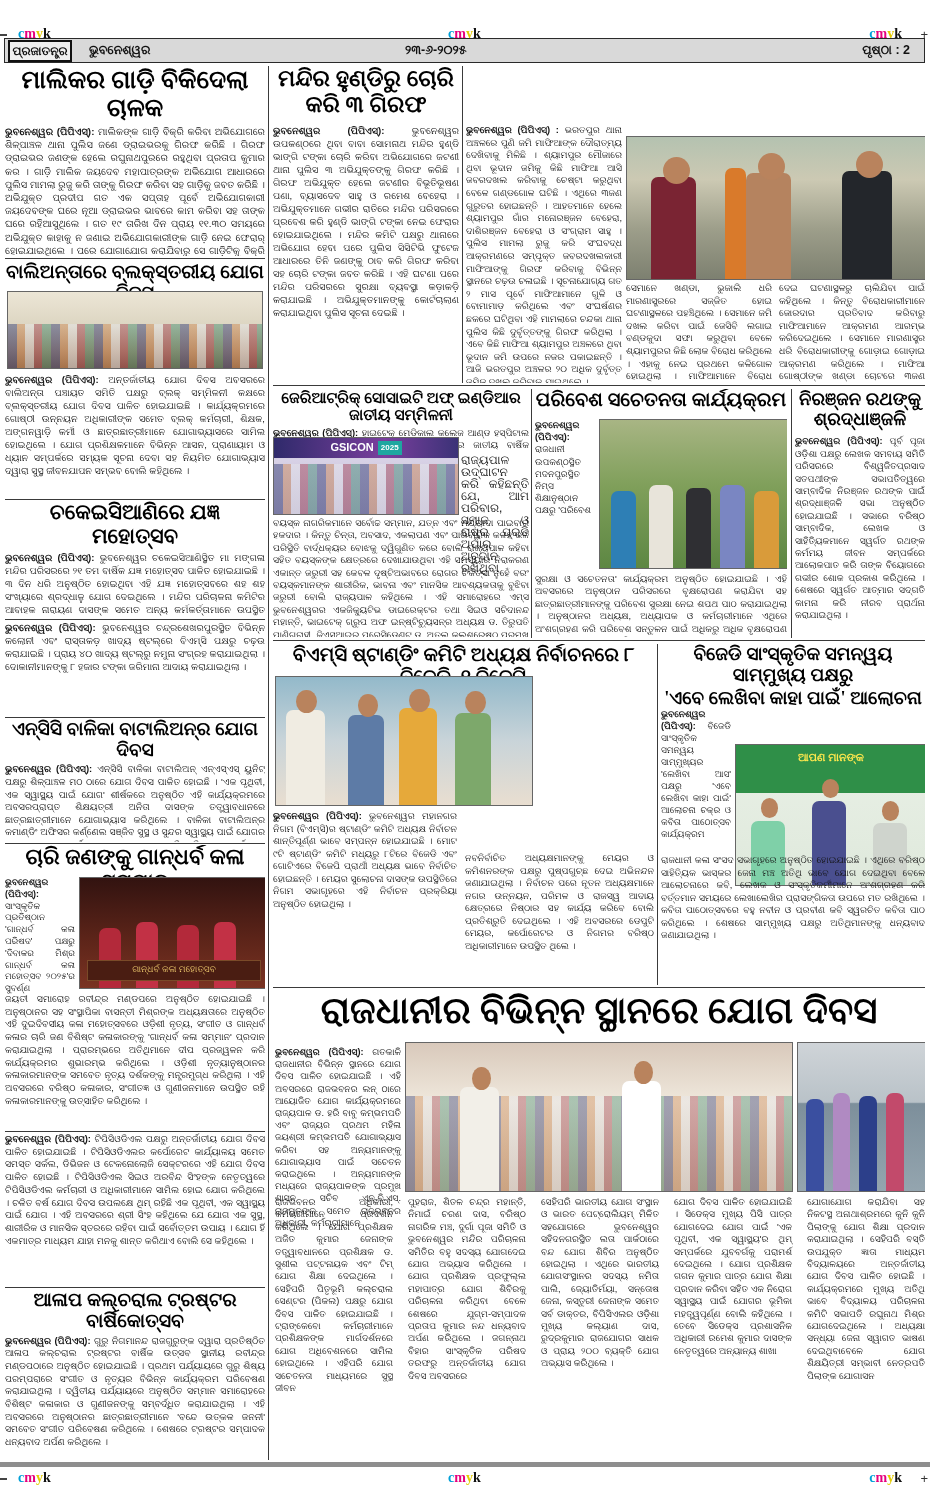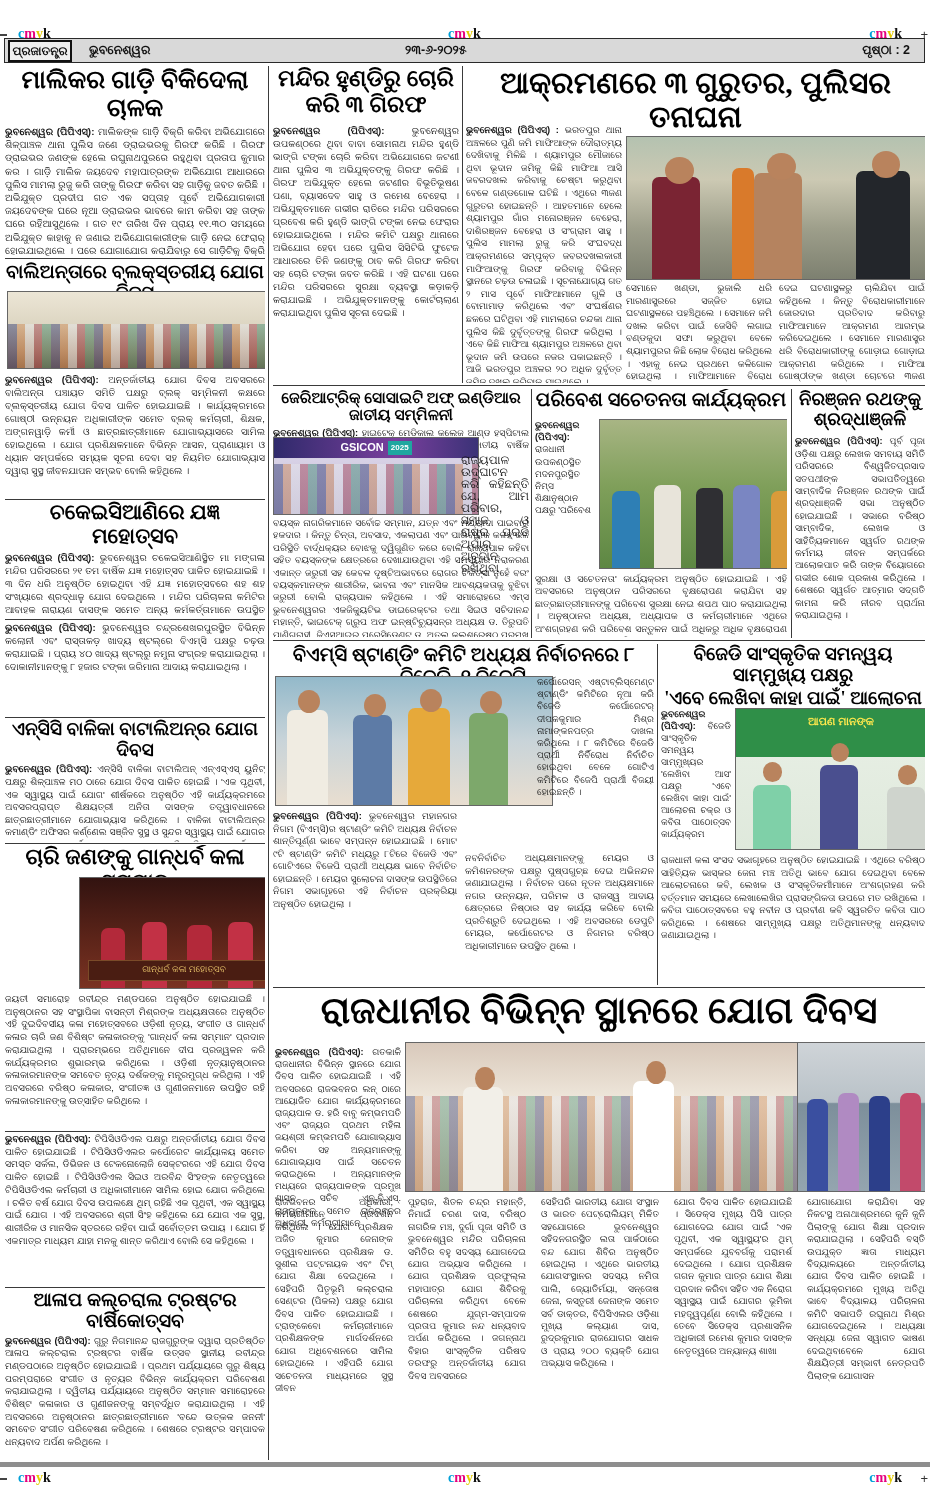--- a/index.html
+++ b/index.html
@@ -17,28 +17,28 @@
   
   .art{position:absolute;overflow:hidden;}
   .hl{font-family:"Liberation Serif",serif;font-weight:700;text-align:center;margin:0 0 3px 0;
       line-height:1.12;color:#000;}
   .bd{font-size:9.4px;line-height:12.7px;text-align:justify;margin:0;color:#141414;}
   .byl{font-weight:700;}
   .abs{position:absolute;}
   .vr{position:absolute;width:1px;background:#3a3a3a;}
   .hr{position:absolute;height:1px;background:#3a3a3a;}
   
-  .photo{position:absolute;overflow:hidden;border:1px solid #666;padding-left:20px;}
+  .photo{position:absolute;overflow:hidden;border:1px solid #666;}
   .pv-street{background:linear-gradient(180deg,#b4c2b0 0%,#ccc9b3 30%,#9d9e8a 65%,#7d8070 100%);}
   .pv-hall{background:linear-gradient(180deg,#ece6d6 0%,#dcd5c1 45%,#b79a7e 78%,#8f6f55 100%);}
   .pv-stage{background:linear-gradient(180deg,#494077 0%,#5d5090 26%,#d8d2e6 27%,#beb6d0 100%);}
   .pv-field{background:linear-gradient(180deg,#a8b584 0%,#7f9f5a 45%,#5d8743 100%);}
   .pv-dance{background:linear-gradient(180deg,#321310 0%,#5c2419 55%,#7a3322 100%);}
   .pv-meet{background:linear-gradient(180deg,#93b9ca 0%,#c9d4d9 50%,#e9ded0 100%);}
-  .pv-green{background:linear-gradient(180deg,#e9f0e6 0%,#dfe9dc 100%);}
+  .pv-green{background:linear-gradient(180deg,#e9f0e6 0%,#dfe9dc 100%);margin-top:36px;}
   .pv-yoga1{background:linear-gradient(180deg,#d9c9bb 0%,#efe8dc 40%,#cdbaa6 100%);}
   .pv-yoga2{background:linear-gradient(180deg,#cfd4d8 0%,#b9c2c8 40%,#7d8f9b 41%,#94a5af 100%);}
   .crowd{position:absolute;left:0;right:0;bottom:0;height:58%;
          background:repeating-linear-gradient(90deg,rgba(40,50,110,.45) 0 9px,rgba(200,120,60,.40) 9px 17px,
          rgba(230,230,235,.45) 17px 26px,rgba(150,40,60,.40) 26px 34px,rgba(30,120,90,.38) 34px 43px);}
   .fg{position:absolute;bottom:0;border-radius:7px 7px 0 0;}
   .hd{position:absolute;border-radius:50%;background:#b9835d;}
   .gs-banner{position:absolute;left:0;top:0;right:0;height:26%;color:#fff;
              font-family:"Liberation Sans",sans-serif;font-weight:700;text-align:center;
              background:linear-gradient(90deg,#2f2a6b,#7a3f9d 60%,#3b3277);}
@@ -95,20 +95,21 @@
   <div class="hr" style="left:5px;top:717px;width:260px"></div>
 
   <section class="art" style="left:5px;top:719px;width:260px;height:123px">
     <h2 class="hl" style="font-size:18.5px">ଏନ୍‌ସିସି ବାଳିକା ବାଟାଲିଅନ୍‌ର ଯୋଗ ଦିବସ</h2>
     <p class="bd" style="font-size:9.4px;line-height:12.6px"><b class="byl">ଭୁବନେଶ୍ୱର (ପିପିଏସ୍):</b> <span>ଏନ୍‌ସିସି ବାଳିକା ବାଟାଲିଅନ୍ ଏନ୍‌ଏସ୍‌ଏସ୍ ୟୁନିଟ୍ ପକ୍ଷରୁ ଶିଳ୍ପାଞ୍ଚଳ ମଠ ଠାରେ ଯୋଗ ଦିବସ ପାଳିତ ହୋଇଛି । 'ଏକ ପୃଥିବୀ, ଏକ ସ୍ୱାସ୍ଥ୍ୟ ପାଇଁ ଯୋଗ' ଶୀର୍ଷକରେ ଅନୁଷ୍ଠିତ ଏହି କାର୍ଯ୍ୟକ୍ରମରେ ଅବସରପ୍ରାପ୍ତ ଶିକ୍ଷୟତ୍ରୀ ଅନିତା ଦାସଙ୍କ ତତ୍ତ୍ୱାବଧାନରେ ଛାତ୍ରଛାତ୍ରୀମାନେ ଯୋଗାଭ୍ୟାସ କରିଥିଲେ । ବାଳିକା ବାଟାଲିଅନ୍‌ର କମାଣ୍ଡିଂ ଅଫିସର କର୍ଣ୍ଣେଲ ସଞ୍ଜିବ ସୁସ୍ଥ ଓ ସୁନ୍ଦର ସ୍ୱାସ୍ଥ୍ୟ ପାଇଁ ଯୋଗର ଯୋଗଦାନ ସମ୍ପର୍କରେ ଆଲୋକପାତ କରିଛନ୍ତି । କର୍ଣ୍ଣେଲ ଦିନାଥୟଲନ୍‌ଙ୍କ ସମେତ ମଠ ପ୍ରଶାସନ, ସେନା ଅଧିକାରୀ, ଏନ୍‌ସିସି ଅଧିକାରୀଙ୍କ ସମେତ ବହୁ ଛାତ୍ରଛାତ୍ରୀ ସାମିଲ ଥିଲେ ।</span></p>
   </section>
   <div class="hr" style="left:5px;top:843px;width:260px"></div>
 
   <section class="art" style="left:5px;top:845px;width:260px;height:285px">
     <h2 class="hl" style="font-size:22px">ଚାରି ଜଣଙ୍କୁ ଗାନ୍ଧର୍ବ କଳା ସମ୍ମାନ</h2>
+    <p class="bd abs" style="left:0;top:32px;width:70px;height:112px;font-size:8.8px;line-height:11.8px"><b class="byl">ଭୁବନେଶ୍ୱର (ପିପିଏସ୍):</b> <span>ସାଂସ୍କୃତିକ ପ୍ରତିଷ୍ଠାନ 'ଗାନ୍ଧର୍ବ କଳା ପରିଷଦ' ପକ୍ଷରୁ 'ଦିବାକର ମିଶ୍ର ଗାନ୍ଧର୍ବ କଳା ମହୋତ୍ସବ ୨୦୨୫'ର ସୁବର୍ଣ୍ଣ</span></p>
     <div class="photo pv-dance" style="left:74px;top:32px;width:186px;height:110px">
       <div class="fg" style="left:10%;width:12%;height:55%;background:#b3293a"></div>
       <div class="fg" style="left:30%;width:12%;height:60%;background:#c23145"></div>
       <div class="fg" style="left:52%;width:12%;height:57%;background:#b3293a"></div>
       <div class="fg" style="left:72%;width:12%;height:60%;background:#c23145"></div>
       <div class="bn-dance">ଗାନ୍ଧର୍ବ କଳା ମହୋତ୍ସବ</div>
     </div>
     <p class="bd abs" style="left:0;top:148px;width:260px;height:137px;font-size:9.4px;line-height:12.7px">ଜୟତୀ ସମାରୋହ ରବୀନ୍ଦ୍ର ମଣ୍ଡପରେ ଅନୁଷ୍ଠିତ ହୋଇଯାଇଛି । ଅନୁଷ୍ଠାନର ସହ ସଂସ୍ଥାପିକା ବାସନ୍ତୀ ମିଶ୍ରଙ୍କ ଅଧ୍ୟକ୍ଷତାରେ ଅନୁଷ୍ଠିତ ଏହି ଦୁଇଦିବସୀୟ କଳା ମହୋତ୍ସବରେ ଓଡ଼ିଶୀ ନୃତ୍ୟ, ସଂଗୀତ ଓ ଗାନ୍ଧର୍ବ କଳାର ଚାରି ଜଣ ବିଶିଷ୍ଟ କଳାକାରଙ୍କୁ 'ଗାନ୍ଧର୍ବ କଳା ସମ୍ମାନ' ପ୍ରଦାନ କରାଯାଇଥିଲା । ପ୍ରାରମ୍ଭରେ ଅତିଥିମାନେ ଦୀପ ପ୍ରଜ୍ୱଳନ କରି କାର୍ଯ୍ୟକ୍ରମର ଶୁଭାରମ୍ଭ କରିଥିଲେ । ଓଡ଼ିଶୀ ନୃତ୍ୟାନୁଷ୍ଠାନର କଳାକାରମାନଙ୍କ ସମବେତ ନୃତ୍ୟ ଦର୍ଶକଙ୍କୁ ମନ୍ତ୍ରମୁଗ୍ଧ କରିଥିଲା । ଏହି ଅବସରରେ ବରିଷ୍ଠ କଳାକାର, ସଂଗୀତଜ୍ଞ ଓ ଗୁଣୀଜନମାନେ ଉପସ୍ଥିତ ରହି କଳାକାରମାନଙ୍କୁ ଉତ୍ସାହିତ କରିଥିଲେ ।</p>
   </section>
   <div class="hr" style="left:5px;top:1131px;width:260px"></div>
@@ -125,21 +126,20 @@
 
   <div class="vr" style="left:268px;top:66px;height:1394px"></div>
 
   <section class="art" style="left:273px;top:66px;width:186px;height:317px">
     <h2 class="hl" style="font-size:23px">ମନ୍ଦିର ହୁଣ୍ଡିରୁ ଚୋରି କରି ୩ ଗିରଫ</h2>
     <p class="bd" style="font-size:9.6px;line-height:13px;margin-top:6px"><b class="byl">ଭୁବନେଶ୍ୱର (ପିପିଏସ୍):</b> <span>ଭୁବନେଶ୍ୱର ଉପକଣ୍ଠରେ ଥିବା ବାବା ସୋମନାଥ ମନ୍ଦିର ହୁଣ୍ଡି ଭାଙ୍ଗି ଟଙ୍କା ଚୋରି କରିବା ଅଭିଯୋଗରେ ଜଟଣୀ ଥାନା ପୁଲିସ ୩ ଅଭିଯୁକ୍ତଙ୍କୁ ଗିରଫ କରିଛି । ଗିରଫ ଅଭିଯୁକ୍ତ ହେଲେ ଜଟଣୀର ବିଭୂତିଭୂଷଣ ପଣା, ବ୍ୟାସଦେବ ସାହୁ ଓ ରମେଶ ବେହେରା । ଅଭିଯୁକ୍ତମାନେ ଗଭୀର ରାତିରେ ମନ୍ଦିର ପରିସରରେ ପ୍ରବେଶ କରି ହୁଣ୍ଡି ଭାଙ୍ଗି ଟଙ୍କା ନେଇ ଫେରାର ହୋଇଯାଇଥିଲେ । ମନ୍ଦିର କମିଟି ପକ୍ଷରୁ ଥାନାରେ ଅଭିଯୋଗ ହେବା ପରେ ପୁଲିସ ସିସିଟିଭି ଫୁଟେଜ ଆଧାରରେ ତିନି ଜଣଙ୍କୁ ଠାବ କରି ଗିରଫ କରିବା ସହ ଚୋରି ଟଙ୍କା ଜବତ କରିଛି । ଏହି ଘଟଣା ପରେ ମନ୍ଦିର ପରିସରରେ ସୁରକ୍ଷା ବ୍ୟବସ୍ଥା କଡ଼ାକଡ଼ି କରାଯାଇଛି । ଅଭିଯୁକ୍ତମାନଙ୍କୁ କୋର୍ଟଚାଲାଣ କରାଯାଇଥିବା ପୁଲିସ ସୂଚନା ଦେଇଛି ।</span></p>
   </section>
   <div class="vr" style="left:462px;top:66px;height:317px"></div>
 
   <section class="art" style="left:466px;top:66px;width:459px;height:317px">
-    <h2 class="hl" style="font-size:30px">ଆକ୍ରମଣରେ ୩ ଗୁରୁତର, ପୁଲିସର ତନାଘନା</h2>
     <p class="bd abs" style="left:0;top:58px;width:156px;height:259px;font-size:9.3px;line-height:12.6px"><b class="byl">ଭୁବନେଶ୍ୱର (ପିପିଏସ୍) :</b> <span>ଭରତପୁର ଥାନା ଅଞ୍ଚଳରେ ପୁଣି ଜମି ମାଫିଆଙ୍କ ଦୌରାତ୍ମ୍ୟ ଦେଖିବାକୁ ମିଳିଛି । ଶ୍ୟାମପୁର ମୌଜାରେ ଥିବା ଭୂଦାନ ଜମିକୁ କିଛି ମାଫିଆ ଆସି ଜବରଦଖଲ କରିବାକୁ ଚେଷ୍ଟା କରୁଥିବା ବେଳେ ଗଣ୍ଡଗୋଳ ଘଟିଛି । ଏଥିରେ ୩ଜଣ ଗୁରୁତର ହୋଇଛନ୍ତି । ଆହତମାନେ ହେଲେ ଶ୍ୟାମପୁର ଗାଁର ମନୋରଞ୍ଜନ ବେହେରା, ଦାଶିରଞ୍ଜନ ବେହେରା ଓ ସଂଗ୍ରାମ ସାହୁ । ପୁଲିସ ମାମଲା ରୁଜୁ କରି ସଂଘବଦ୍ଧ ଆକ୍ରମଣରେ ସମ୍ପୃକ୍ତ ଜବରଦଖଲକାରୀ ମାଫିଆଙ୍କୁ ଗିରଫ କରିବାକୁ ବିଭିନ୍ନ ସ୍ଥାନରେ ଚଢ଼ଉ ଚଳାଇଛି । ସୂଚନାଯୋଗ୍ୟ ଗତ ୨ ମାସ ପୂର୍ବେ ମାଫିଆମାନେ ଗୁଳି ଓ ବୋମାମାଡ଼ କରିଥିଲେ ଏବଂ ସଂଘର୍ଷଣର ଛକରେ ଘଟିଥିବା ଏହି ମାମଲାରେ ଚନ୍ଦକା ଥାନା ପୁଲିସ କିଛି ଦୁର୍ବୃତ୍ତଙ୍କୁ ଗିରଫ କରିଥିଲା । ଏବେ କିଛି ମାଫିଆ ଶ୍ୟାମପୁର ଅଞ୍ଚଳରେ ଥିବା ଭୂଦାନ ଜମି ଉପରେ ନଜର ପକାଇଛନ୍ତି । ଆଜି ଭରତପୁର ଅଞ୍ଚଳର ୨୦ ଅଧିକ ଦୁର୍ବୃତ୍ତ ଜମିକୁ ଦଖଲ କରିବାକୁ ଯାଇଥିଲେ ।</span></p>
     <div class="photo pv-street" style="left:160px;top:70px;width:298px;height:142px">
       <div class="fg" style="left:8%;width:15%;height:72%;background:#7a2433"></div>
       <div class="hd" style="left:12%;top:14%;width:9%;height:19%"></div>
       <div class="fg" style="left:40%;width:15%;height:75%;background:#b5835f"></div>
       <div class="hd" style="left:44%;top:11%;width:9%;height:19%"></div>
       <div class="fg" style="left:33%;width:7%;height:78%;background:#d97a2b"></div>
       <div class="fg" style="left:72%;width:17%;height:76%;background:#23262b"></div>
       <div class="hd" style="left:77%;top:10%;width:9%;height:19%"></div>
     </div>
@@ -189,21 +189,20 @@
     <div class="photo pv-meet" style="left:2px;top:32px;width:256px;height:128px">
       <div class="fg" style="left:4%;width:15%;height:74%;background:#f0ece2"></div>
       <div class="hd" style="left:8%;top:10%;width:8%;height:18%"></div>
       <div class="fg" style="left:28%;width:14%;height:70%;background:#5d7ba6"></div>
       <div class="hd" style="left:32%;top:13%;width:8%;height:18%"></div>
       <div class="fg" style="left:48%;width:15%;height:76%;background:#e6a93a"></div>
       <div class="hd" style="left:52%;top:9%;width:8%;height:18%"></div>
       <div class="fg" style="left:70%;width:14%;height:72%;background:#7da86b"></div>
       <div class="hd" style="left:74%;top:11%;width:8%;height:18%"></div>
     </div>
-    <p class="bd abs" style="left:264px;top:32px;width:117px;height:172px;font-size:9.1px;line-height:12.2px">କର୍ପୋରେସନ୍ ଏଷ୍ଟାବ୍ଲିସ୍‌ମେଣ୍ଟ ଷ୍ଟାଣ୍ଡିଂ କମିଟିରେ ନୂଆ କରି ବିଜେଡି କର୍ପୋରେଟର୍ ଦୀପକକୁମାର ମିଶ୍ର ନାମାଙ୍କନପତ୍ର ଦାଖଲ କରିଥିଲେ । ୮ କମିଟିରେ ବିଜେଡି ପ୍ରାର୍ଥୀ ନିର୍ବିରୋଧ ନିର୍ବାଚିତ ହୋଇଥିବା ବେଳେ ଗୋଟିଏ କମିଟିରେ ବିଜେପି ପ୍ରାର୍ଥୀ ବିଜୟୀ ହୋଇଛନ୍ତି ।</p>
     <p class="bd abs" style="left:0;top:166px;width:184px;height:175px;font-size:9.3px;line-height:12.5px"><b class="byl">ଭୁବନେଶ୍ୱର (ପିପିଏସ୍):</b> <span>ଭୁବନେଶ୍ୱର ମହାନଗର ନିଗମ (ବିଏମ୍‌ସି)ର ଷ୍ଟାଣ୍ଡିଂ କମିଟି ଅଧ୍ୟକ୍ଷ ନିର୍ବାଚନ ଶାନ୍ତିପୂର୍ଣ୍ଣ ଭାବେ ସମ୍ପନ୍ନ ହୋଇଯାଇଛି । ମୋଟ ୯ଟି ଷ୍ଟାଣ୍ଡିଂ କମିଟି ମଧ୍ୟରୁ ୮ଟିରେ ବିଜେଡି ଏବଂ ଗୋଟିଏରେ ବିଜେପି ପ୍ରାର୍ଥୀ ଅଧ୍ୟକ୍ଷ ଭାବେ ନିର୍ବାଚିତ ହୋଇଛନ୍ତି । ମେୟର ସୁଲୋଚନା ଦାସଙ୍କ ଉପସ୍ଥିତିରେ ନିଗମ ସଭାଗୃହରେ ଏହି ନିର୍ବାଚନ ପ୍ରକ୍ରିୟା ଅନୁଷ୍ଠିତ ହୋଇଥିଲା ।</span></p>
     <p class="bd abs" style="left:192px;top:208px;width:189px;height:133px;font-size:9.3px;line-height:12.5px">ନବନିର୍ବାଚିତ ଅଧ୍ୟକ୍ଷମାନଙ୍କୁ ମେୟର ଓ କମିଶନରଙ୍କ ପକ୍ଷରୁ ପୁଷ୍ପଗୁଚ୍ଛ ଦେଇ ଅଭିନନ୍ଦନ ଜଣାଯାଇଥିଲା । ନିର୍ବାଚନ ପରେ ନୂତନ ଅଧ୍ୟକ୍ଷମାନେ ନଗର ଉନ୍ନୟନ, ପରିମଳ ଓ ରାଜସ୍ୱ ଆଦାୟ କ୍ଷେତ୍ରରେ ନିଷ୍ଠାର ସହ କାର୍ଯ୍ୟ କରିବେ ବୋଲି ପ୍ରତିଶ୍ରୁତି ଦେଇଥିଲେ । ଏହି ଅବସରରେ ଡେପୁଟି ମେୟର, କର୍ପୋରେଟର ଓ ନିଗମର ବରିଷ୍ଠ ଅଧିକାରୀମାନେ ଉପସ୍ଥିତ ଥିଲେ ।</p>
   </section>
   <div class="vr" style="left:657px;top:644px;height:341px"></div>
 
   <section class="art" style="left:661px;top:644px;width:264px;height:341px">
     <h2 class="hl" style="font-size:18.5px">ବିଜେଡି ସାଂସ୍କୃତିକ ସମନ୍ୱୟ ସାମ୍ମୁଖ୍ୟ ପକ୍ଷରୁ</h2>
     <h2 class="hl" style="font-size:18.5px">'ଏବେ ଲେଖିବା କାହା ପାଇଁ' ଆଲୋଚନା</h2>
     <p class="bd abs" style="left:0;top:64px;width:70px;height:146px;font-size:9px;line-height:12px"><b class="byl">ଭୁବନେଶ୍ୱର (ପିପିଏସ୍):</b> <span>ବିଜେଡି ସାଂସ୍କୃତିକ ସମନ୍ୱୟ ସାମ୍ମୁଖ୍ୟର 'ଲେଖିବା ଆସ' ପକ୍ଷରୁ 'ଏବେ ଲେଖିବା କାହା ପାଇଁ' ଆଲୋଚନା ଚକ୍ର ଓ କବିତା ପାଠୋତ୍ସବ କାର୍ଯ୍ୟକ୍ରମ</span></p>
     <div class="photo pv-green" style="left:74px;top:64px;width:190px;height:140px">

